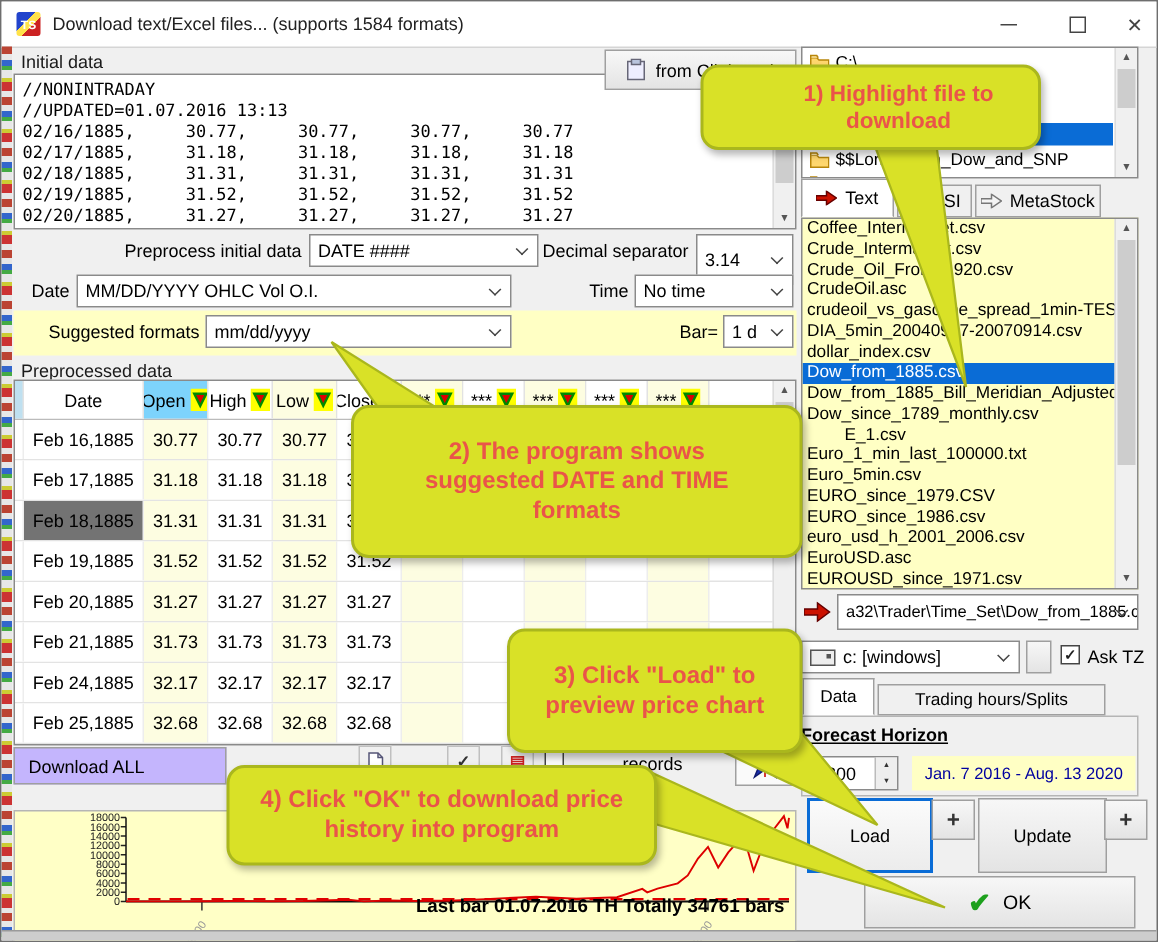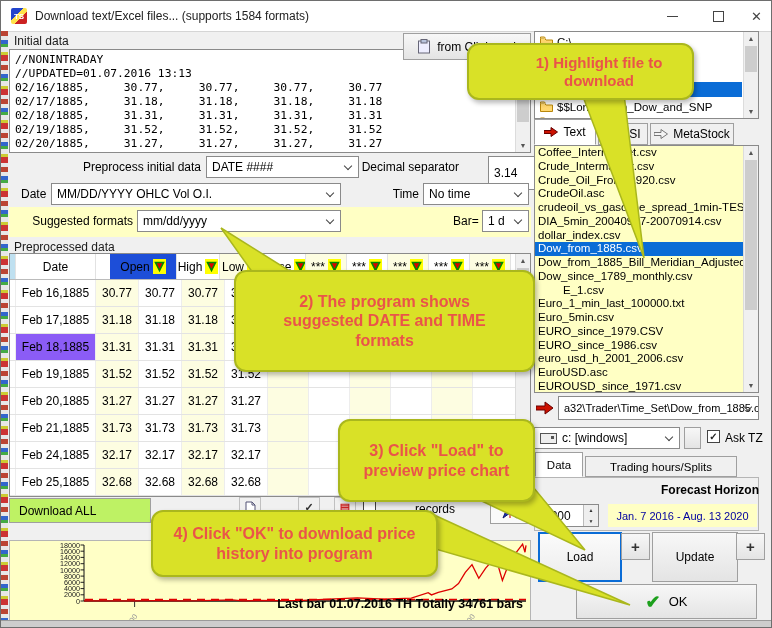--- a/index.html
+++ b/index.html
@@ -94,21 +94,21 @@
       <rect x="3" y="0.5" width="6" height="3.5" fill="#b9c4dd" stroke="#667"></rect>
     </svg>
     <span>from Clipboard</span>
   </div>
 
   <div class="lbl" style="left:40px;top:159px;width:160px;text-align:right;">Preprocess initial data</div>
   <div class="combo" style="left:205px;top:155px;width:153px;height:22px;">
     <span>DATE ####</span>
     </div>
   <div class="lbl" style="left:340px;top:159px;width:118px;text-align:right;">Decimal separator</div>
-  <div class="combo" style="left:487px;top:155px;width:65px;height:34px;">
+  <div class="combo" style="left:463px;top:155px;width:65px;height:34px;">
     <span>3.14</span>
     </div>
 
   <div class="lbl" style="left:20px;top:186px;">Date</div>
   <div class="combo" style="left:50px;top:182px;width:290px;height:22px;">
     <span>MM/DD/YYYY  OHLC Vol O.I.</span>
     </div>
   <div class="lbl" style="left:390px;top:186px;width:28px;text-align:right;">Time</div>
   <div class="combo" style="left:422px;top:182px;width:106px;height:22px;">
     <span>No time</span>
@@ -125,21 +125,21 @@
     </div>
 
   <div class="groupbox-label lbl" style="left:13px;top:239px;">Preprocessed data</div>
   <div class="txtbox" style="left:8px;top:252px;width:522px;height:244px;" id="tbl">
     <div id="tbl-inner" style="position:absolute;left:0;top:0;right:14px;bottom:0;overflow:hidden;">
         <div class="tbl-header">
           <div class="hcell" style="width: 6px; background: rgb(191, 224, 240);"></div>
           <div class="hcell" style="width: 80px; background: rgb(255, 255, 255);">
             <span>Date</span>
           </div>
-          <div class="hcell" style="width: 67px; background: #1d4ed8; margin-left: 14px;">
+          <div class="hcell" style="width: 43px; background: #7dd3fc;">
             <span>Open</span>
             <span style="display: inline-flex;">
               <svg width="13" height="15" viewBox="0 0 13 15">
                 <rect width="13" height="15" fill="#ffff00"></rect>
                 <polygon points="2.5,3.5 10.5,3.5 6.5,11.5" fill="#dd0000" stroke="#008800" stroke-width="1.6"></polygon>
               </svg>
             </span>
           </div>
           <div class="hcell" style="width: 43px; background: rgb(255, 255, 255);">
             <span>High</span>
@@ -238,21 +238,21 @@
           <div class="tcell" style="width: 43px; background: rgb(255, 255, 255);">31.18</div>
           <div class="tcell" style="width: 41px; background: rgb(253, 253, 225);"></div>
           <div class="tcell" style="width: 41px; background: rgb(255, 255, 255);"></div>
           <div class="tcell" style="width: 41px; background: rgb(253, 253, 225);"></div>
           <div class="tcell" style="width: 41px; background: rgb(255, 255, 255);"></div>
           <div class="tcell" style="width: 41px; background: rgb(253, 253, 225);"></div>
           <div class="tcell" style="flex: 1 1 0%; border-right: none;"></div>
         </div>
         <div class="trow">
           <div class="tcell" style="width: 6px; background: rgb(255, 255, 255); border-right: 1px solid rgb(237, 237, 237);"></div>
-          <div class="tcell" style="width: 80px; background: #8b5cf6;">Feb 18,1885</div>
+          <div class="tcell" style="width: 80px; background: #737373;">Feb 18,1885</div>
           <div class="tcell" style="width: 43px; background: rgb(253, 253, 225);">31.31</div>
           <div class="tcell" style="width: 43px; background: rgb(255, 255, 255);">31.31</div>
           <div class="tcell" style="width: 43px; background: rgb(253, 253, 225);">31.31</div>
           <div class="tcell" style="width: 43px; background: rgb(255, 255, 255);">31.31</div>
           <div class="tcell" style="width: 41px; background: rgb(253, 253, 225);"></div>
           <div class="tcell" style="width: 41px; background: rgb(255, 255, 255);"></div>
           <div class="tcell" style="width: 41px; background: rgb(253, 253, 225);"></div>
           <div class="tcell" style="width: 41px; background: rgb(255, 255, 255);"></div>
           <div class="tcell" style="width: 41px; background: rgb(253, 253, 225);"></div>
           <div class="tcell" style="flex: 1 1 0%; border-right: none;"></div>
@@ -328,21 +328,21 @@
           <div class="tcell" style="flex: 1 1 0%; border-right: none;"></div>
         </div>
       </div>
     <div class="vsb">
       <div class="ar" style="top:0;">▲</div>
       <div class="thumb" style="top:14px;height:40px;"></div>
       <div class="ar" style="bottom:0;">▼</div>
     </div>
   </div>
 
-  <div class="btn" style="left:8px;top:497px;width:142px;height:25px;justify-content:flex-start;padding-left:9px;background:#bef264;">
+  <div class="btn" style="left:8px;top:497px;width:142px;height:25px;justify-content:flex-start;padding-left:9px;background:#c4b5fd;">
     <span>Download ALL</span>
     </div>
   <div class="btn" style="left:238px;top:496px;width:22px;height:20px;background:#f0f0f0;border-color:#c0c0c0;">
     <svg width="11" height="13" viewBox="0 0 11 13">
       <path d="M1 1 h6 l3 3 v8 h-9 z" fill="#fff" stroke="#557"></path>
         <path d="M7 1 v3 h3" fill="none" stroke="#557"></path>
     </svg>
     </div>
   <div class="btn" style="left:297px;top:496px;width:22px;height:20px;background:#f0f0f0;border-color:#c0c0c0;">
     <span style="color:#333;font-size:11px;font-weight:bold;">✓</span>
@@ -495,21 +495,21 @@
 
   <div id="data-tabs">
       <div class="tab active" style="left: 534px; top: 451px; width: 48px; height: 25px; font-size: 11.5px;">
         <span>Data</span>
       </div>
       <div class="tab" style="left: 584px; top: 455px; width: 152px; height: 21px; font-size: 11.5px;">
         <span>Trading hours/Splits</span>
       </div>
     </div>
   <div class="abs" style="left:533px;top:476px;width:225px;height:54px;border:1px solid #b5b5b5;box-sizing:border-box;"></div>
-  <div class="lbl" style="left:533px;top:482px;width:225px;text-align:right;font-weight:bold;">Forecast Horizon</div>
+  <div class="lbl" style="left:533px;top:482px;width:225px;text-align:left;font-weight:bold;text-decoration:underline;">Forecast Horizon</div>
   <div class="spin" style="left:538px;top:503px;width:60px;height:23px;">
     <div class="val">1200</div>
     <div class="btns">
       <div>▲</div>
       <div>▼</div>
     </div>
   </div>
   <div class="abs" style="left:607px;top:503px;width:149px;height:23px;background:#ffffc4;color:#0000a0;display:flex;align-items:center;justify-content:center;font-size:11px;">Jan.  7 2016 - Aug.  13 2020</div>
 
   <div class="btn" style="left:537px;top:531px;width:84px;height:50px;border:2px solid #0a6cd6;background:linear-gradient(#fbfbfb,#ececec);">

